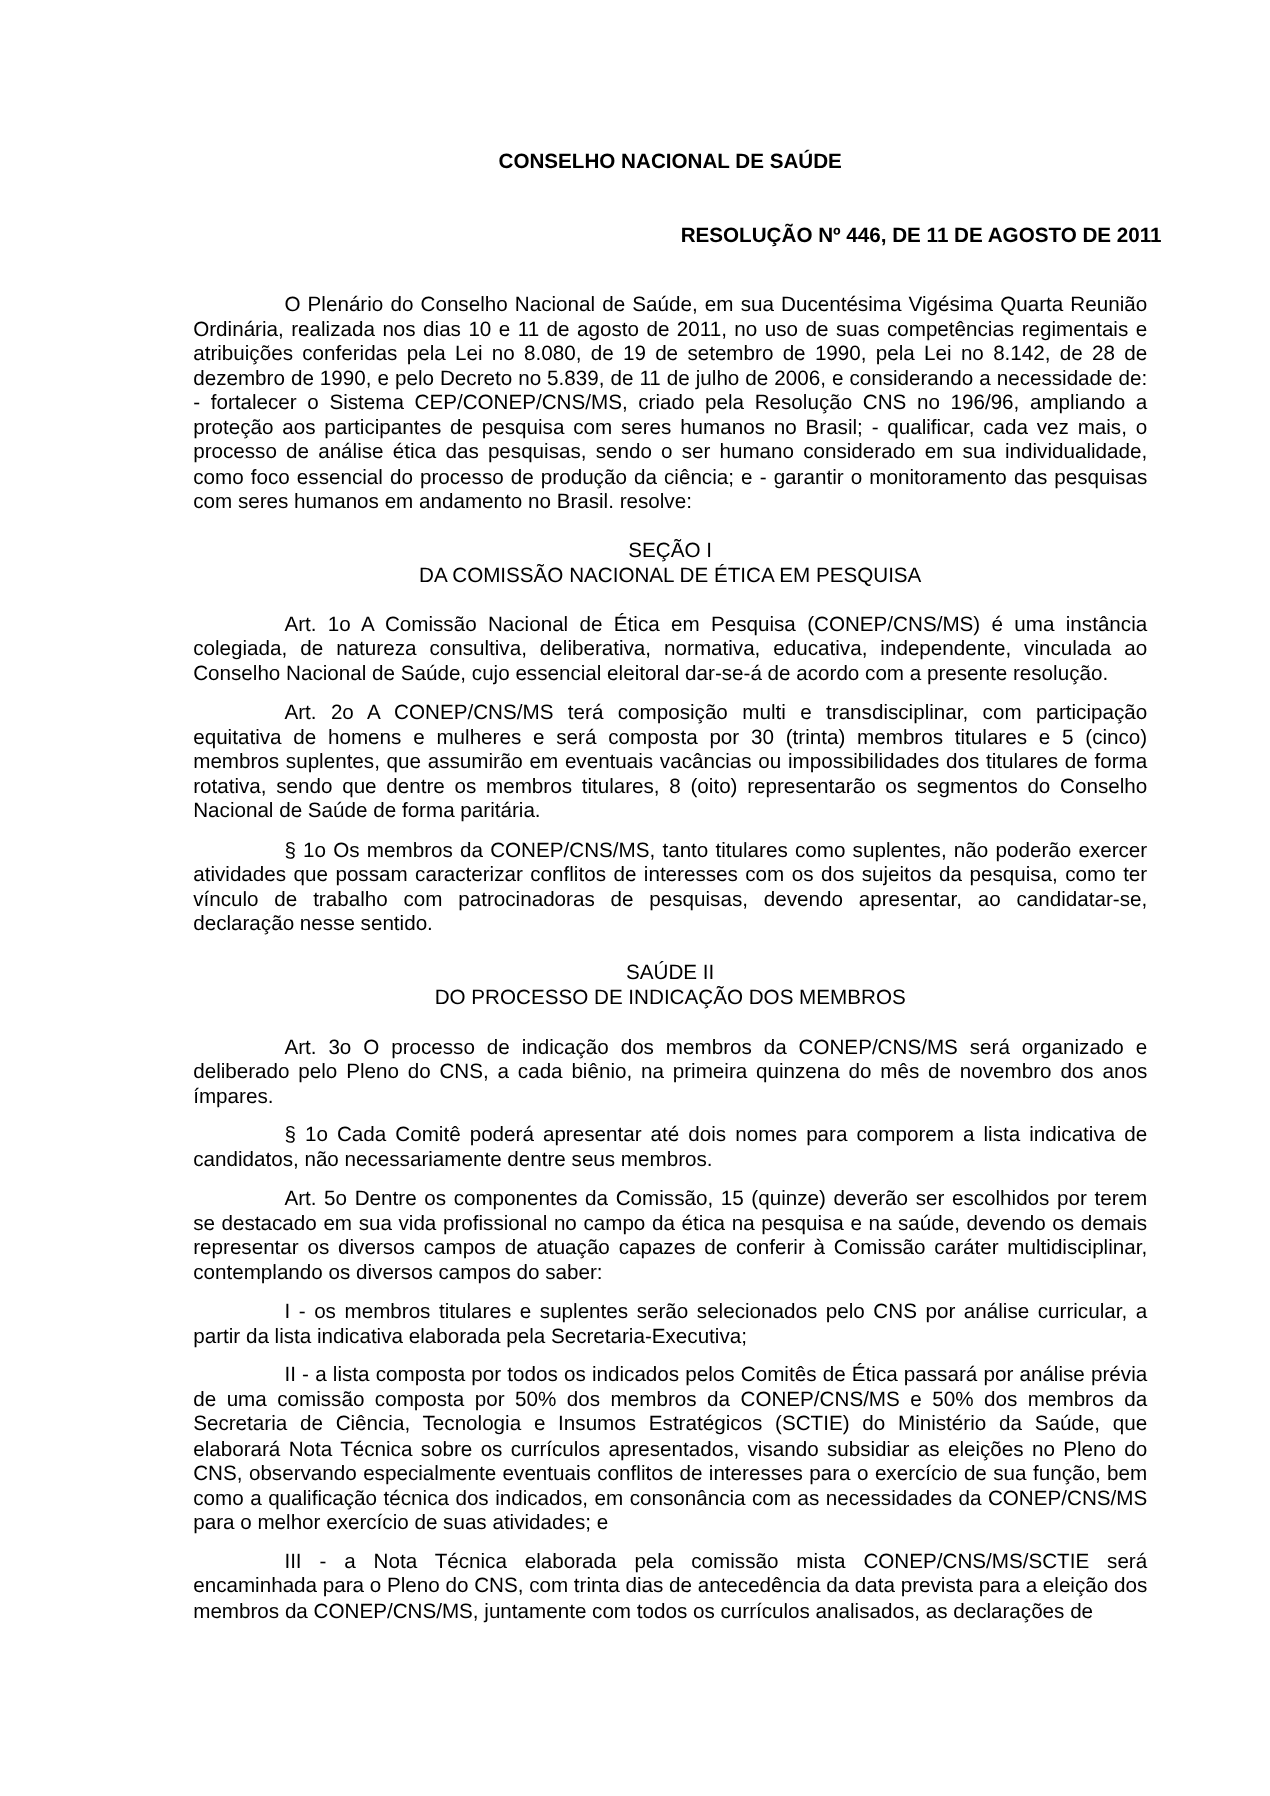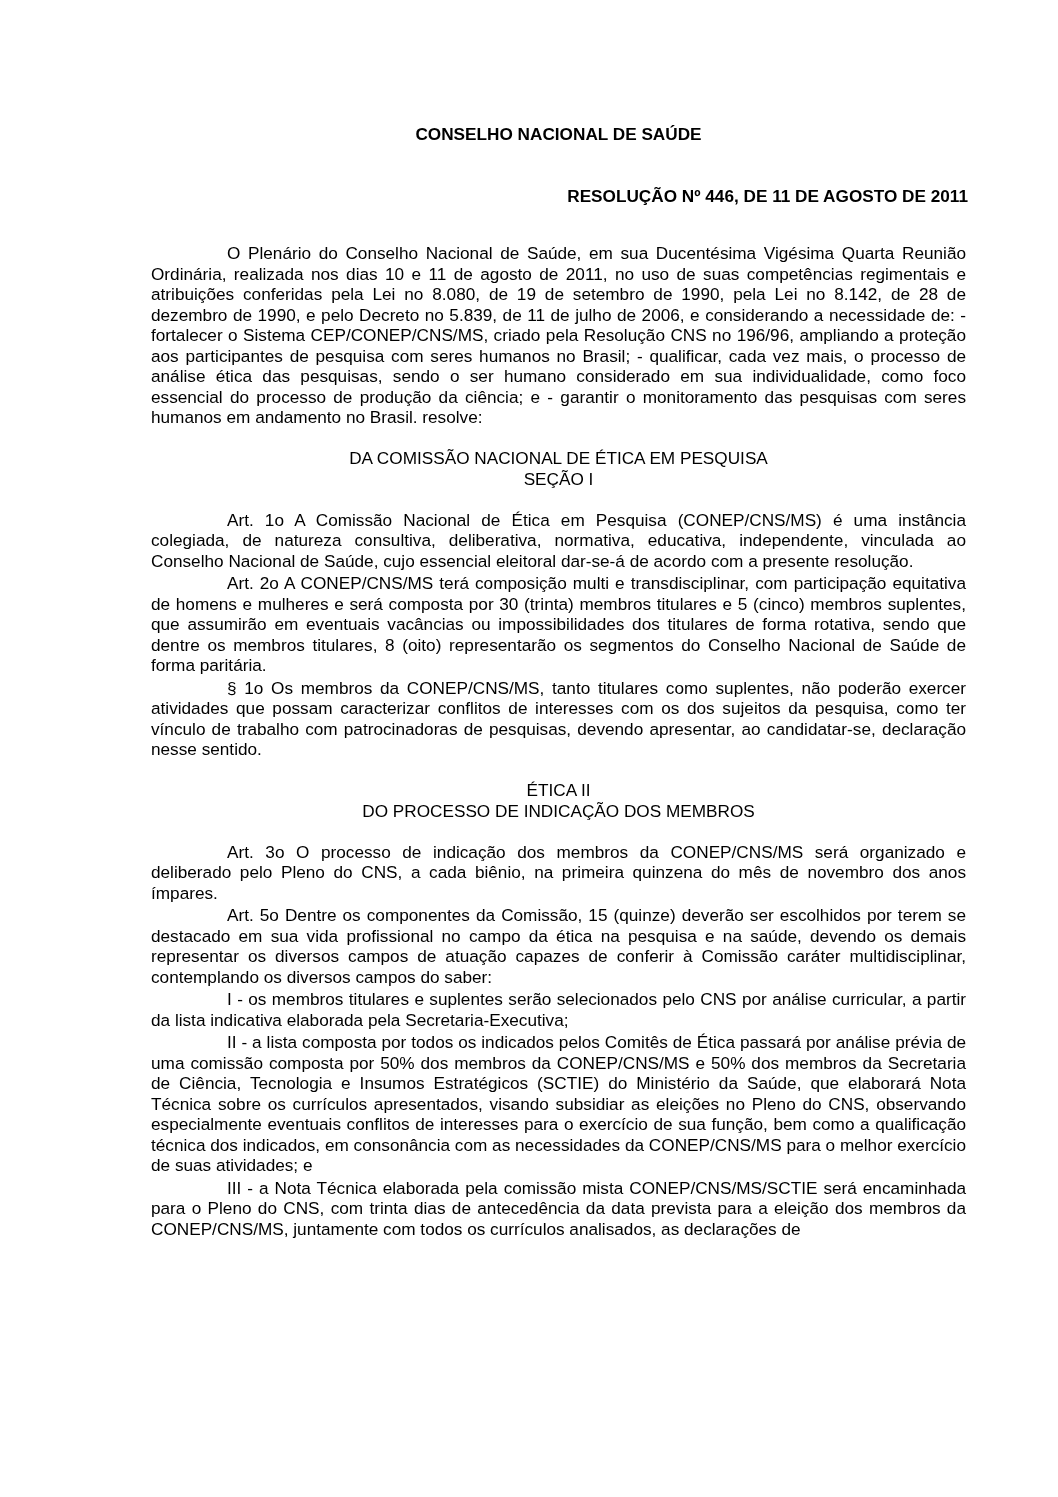--- a/index.html
+++ b/index.html
@@ -28,21 +28,21 @@
     text-align: center;
     margin: 0 0 41px 0;
   }
   .doc-subtitle {
     font-size: 17.2px;
     font-weight: bold;
     text-align: right;
     margin: 0 0 37px 0;
   }
   .para {
-    margin: 2px;
+    margin: 12px;
     text-indent: 76px;
     text-align: justify;
   }
   .section-heading {
     margin: 20.5px 0;
     text-align: center;
     text-indent: 0;
   }
   .section-heading div {
     text-align: center;
@@ -53,38 +53,39 @@
 
 <div class="page">
 
   <h1 class="doc-title">CONSELHO NACIONAL DE SAÚDE</h1>
 
   <h2 class="doc-subtitle">RESOLUÇÃO Nº 446, DE 11 DE AGOSTO DE 2011</h2>
 
   <p class="para">O Plenário do Conselho Nacional de Saúde, em sua Ducentésima Vigésima Quarta Reunião Ordinária, realizada nos dias 10 e 11 de agosto de 2011, no uso de suas competências regimentais e atribuições conferidas pela Lei no 8.080, de 19 de setembro de 1990, pela Lei no 8.142, de 28 de dezembro de 1990, e pelo Decreto no 5.839, de 11 de julho de 2006, e considerando a necessidade de: - fortalecer o Sistema CEP/CONEP/CNS/MS, criado pela Resolução CNS no 196/96, ampliando a proteção aos participantes de pesquisa com seres humanos no Brasil; - qualificar, cada vez mais, o processo de análise ética das pesquisas, sendo o ser humano considerado em sua individualidade, como foco essencial do processo de produção da ciência; e - garantir o monitoramento das pesquisas com seres humanos em andamento no Brasil. resolve:</p>
 
   <div class="section-heading">
+    <div>SEÇÃO I</div>
     <div>DA COMISSÃO NACIONAL DE ÉTICA EM PESQUISA</div>
-    <div>SEÇÃO I</div>
   </div>
 
   <p class="para">Art. 1o A Comissão Nacional de Ética em Pesquisa (CONEP/CNS/MS) é uma instância colegiada, de natureza consultiva, deliberativa, normativa, educativa, independente, vinculada ao Conselho Nacional de Saúde, cujo essencial eleitoral dar-se-á de acordo com a presente resolução.</p>
 
   <p class="para">Art. 2o A CONEP/CNS/MS terá composição multi e transdisciplinar, com participação equitativa de homens e mulheres e será composta por 30 (trinta) membros titulares e 5 (cinco) membros suplentes, que assumirão em eventuais vacâncias ou impossibilidades dos titulares de forma rotativa, sendo que dentre os membros titulares, 8 (oito) representarão os segmentos do Conselho Nacional de Saúde de forma paritária.</p>
 
   <p class="para">§ 1o Os membros da CONEP/CNS/MS, tanto titulares como suplentes, não poderão exercer atividades que possam caracterizar conflitos de interesses com os dos sujeitos da pesquisa, como ter vínculo de trabalho com patrocinadoras de pesquisas, devendo apresentar, ao candidatar-se, declaração nesse sentido.</p>
 
   <div class="section-heading">
-    <div>ÉTICA II</div>
+    <div>SAÚDE II</div>
     <div>DO PROCESSO DE INDICAÇÃO DOS MEMBROS</div>
   </div>
 
   <p class="para">Art. 3o O processo de indicação dos membros da CONEP/CNS/MS será organizado e deliberado pelo Pleno do CNS, a cada biênio, na primeira quinzena do mês de novembro dos anos ímpares.</p>
 
 
+  <p class="para">§ 1o Cada Comitê poderá apresentar até dois nomes para comporem a lista indicativa de candidatos, não necessariamente dentre seus membros.</p>
 
   <p class="para">Art. 5o Dentre os componentes da Comissão, 15 (quinze) deverão ser escolhidos por terem se destacado em sua vida profissional no campo da ética na pesquisa e na saúde, devendo os demais representar os diversos campos de atuação capazes de conferir à Comissão caráter multidisciplinar, contemplando os diversos campos do saber:</p>
 
   <p class="para">I - os membros titulares e suplentes serão selecionados pelo CNS por análise curricular, a partir da lista indicativa elaborada pela Secretaria-Executiva;</p>
 
   <p class="para">II - a lista composta por todos os indicados pelos Comitês de Ética passará por análise prévia de uma comissão composta por 50% dos membros da CONEP/CNS/MS e 50% dos membros da Secretaria de Ciência, Tecnologia e Insumos Estratégicos (SCTIE) do Ministério da Saúde, que elaborará Nota Técnica sobre os currículos apresentados, visando subsidiar as eleições no Pleno do CNS, observando especialmente eventuais conflitos de interesses para o exercício de sua função, bem como a qualificação técnica dos indicados, em consonância com as necessidades da CONEP/CNS/MS para o melhor exercício de suas atividades; e</p>
 
   <p class="para">III - a Nota Técnica elaborada pela comissão mista CONEP/CNS/MS/SCTIE será encaminhada para o Pleno do CNS, com trinta dias de antecedência da data prevista para a eleição dos membros da CONEP/CNS/MS, juntamente com todos os currículos analisados, as declarações de</p>
 
 </div>

